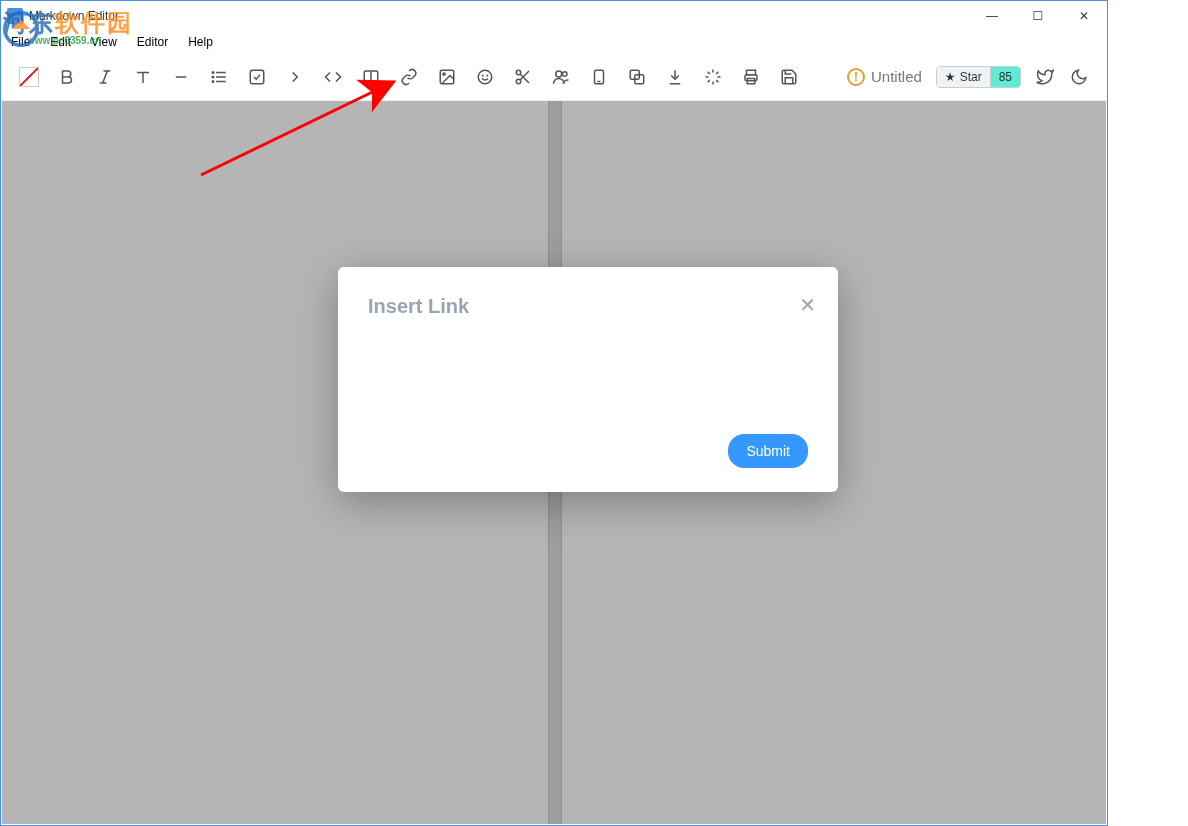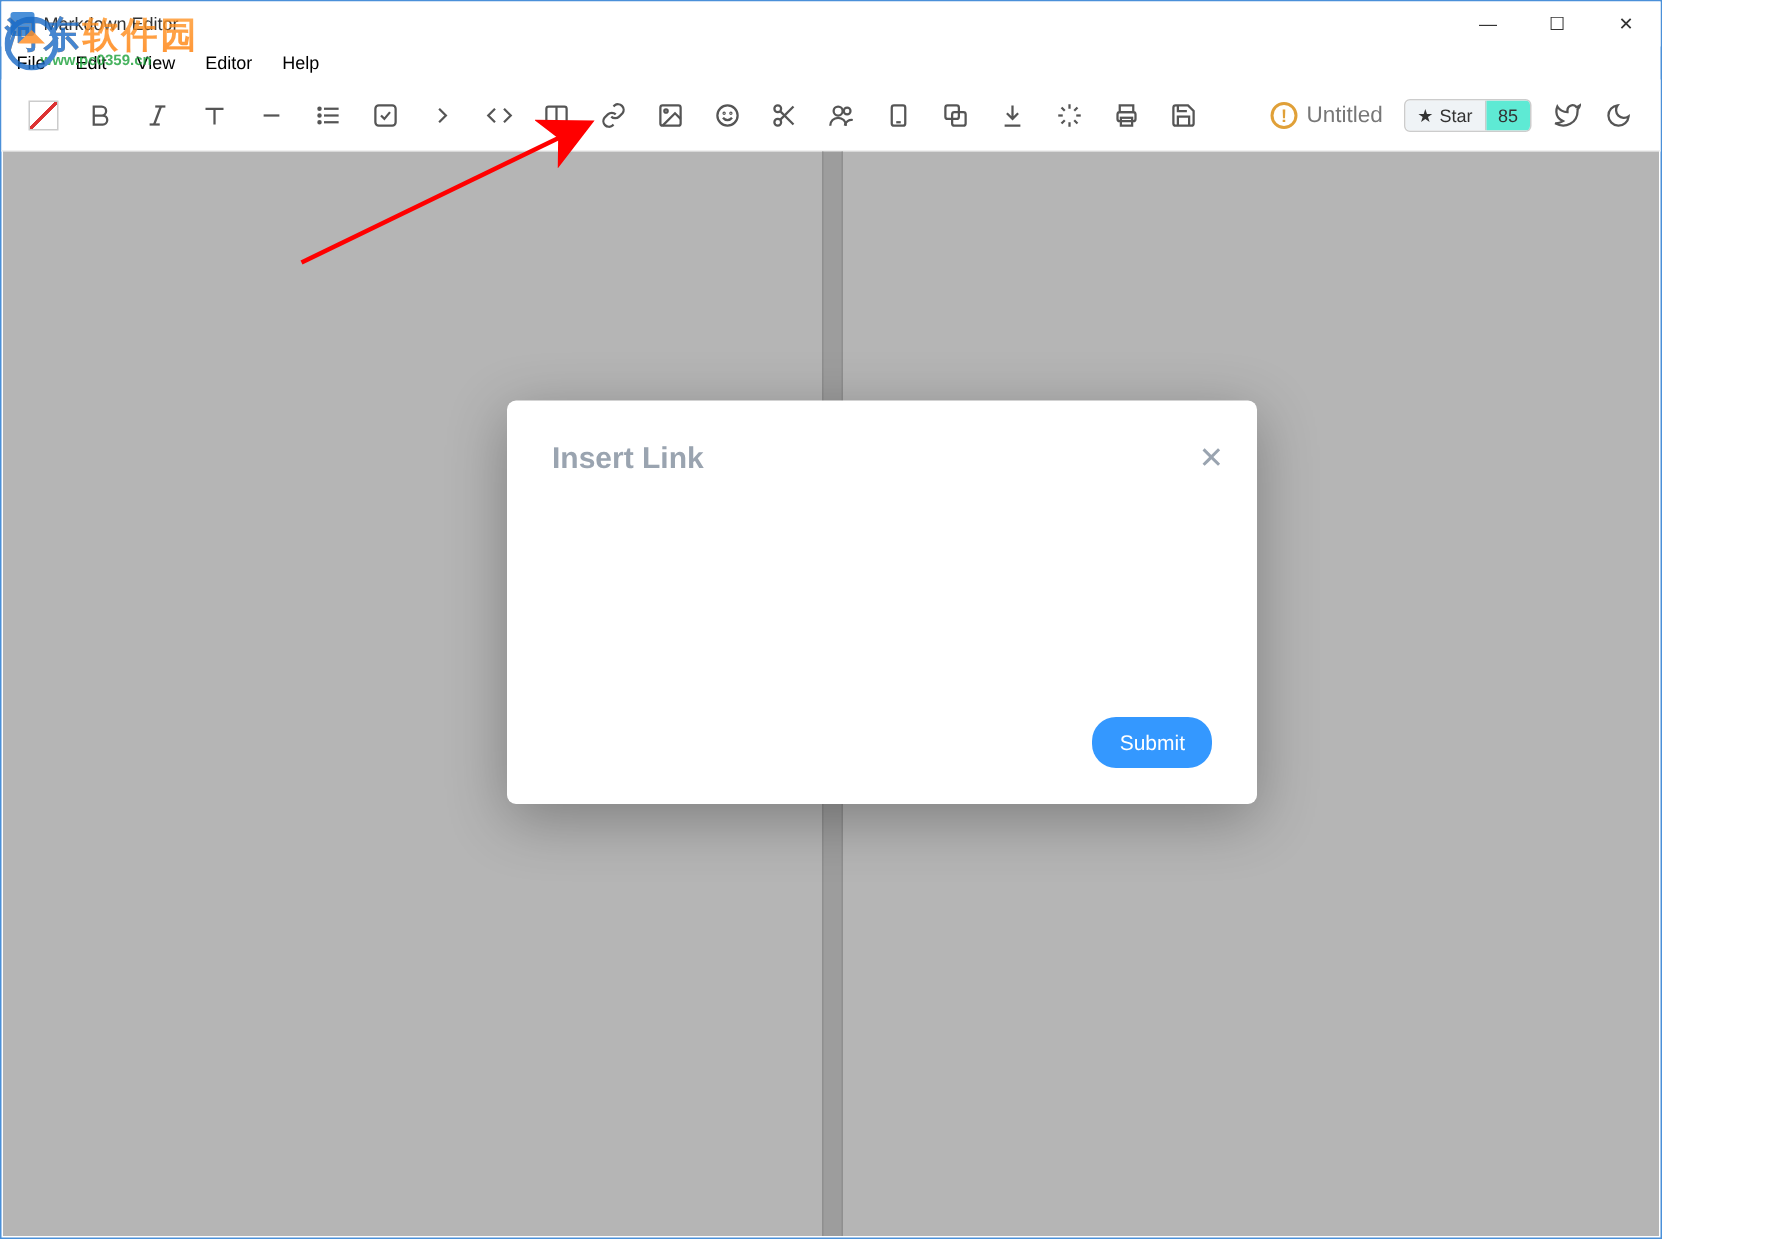--- a/index.html
+++ b/index.html
@@ -35,21 +35,21 @@
 .splitter::before { content:""; position:absolute; left:0; top:0; bottom:0; width:12px; background:#c9c9c9; border-left:1px solid #aaa; border-right:1px solid #aaa; }
 
 .dim-overlay { position:absolute; top:100px; left:1px; right:1px; bottom:1px; background: rgba(120,120,120,0.55); }
 
 .modal { position: absolute; width: 500px; background: #fff; border-radius: 6px; box-shadow: 0 10px 40px rgba(0,0,0,0.3); left: 337px; top: 266px; padding: 28px 30px 24px 30px; }
 .modal-title { color: #9aa4b0; font-size: 20px; font-weight: 600; }
 .modal-close { position: absolute; right: 22px; top: 26px; color: #9aa4b0; font-size: 20px; cursor: pointer; }
 .modal-field { margin-top: 38px; color: #6a7480; font-size: 15px; }
 .modal-input { width:100%; border:none; border-bottom:1px solid transparent; height:24px; margin-top:6px; }
 .modal-actions { display:flex; justify-content:flex-end; margin-top: 48px; }
-.submit-btn { background: #3498ff; color:#fff; border:none; padding: 9px 18px; border-radius:16px; font-size:14px; cursor:pointer;margin-top:44px; }
+.submit-btn { background: #3498ff; color:#fff; border:none; padding: 9px 18px; border-radius:16px; font-size:14px; cursor:pointer; }
 
 .watermark { position:absolute; top:6px; left:2px; pointer-events:none; opacity:0.8; }
 .watermark .cn { font-size: 24px; font-weight: bold; background: linear-gradient(#ff9a2e,#ff7a00); -webkit-background-clip: text; background-clip:text; color: transparent; letter-spacing:2px; }
 .watermark .cn .blue { color:#1869c5; -webkit-text-fill-color:#1869c5; }
 .watermark .url { color:#1aa038; font-size:10px; font-weight:bold; margin-top:-4px; margin-left:24px; }
 .watermark .logo { position:absolute; top:4px; left:0; width:36px; height:36px; }
 
 .arrow-annot { position:absolute; left:190px; top:64px; pointer-events:none; }
 
 </style>

